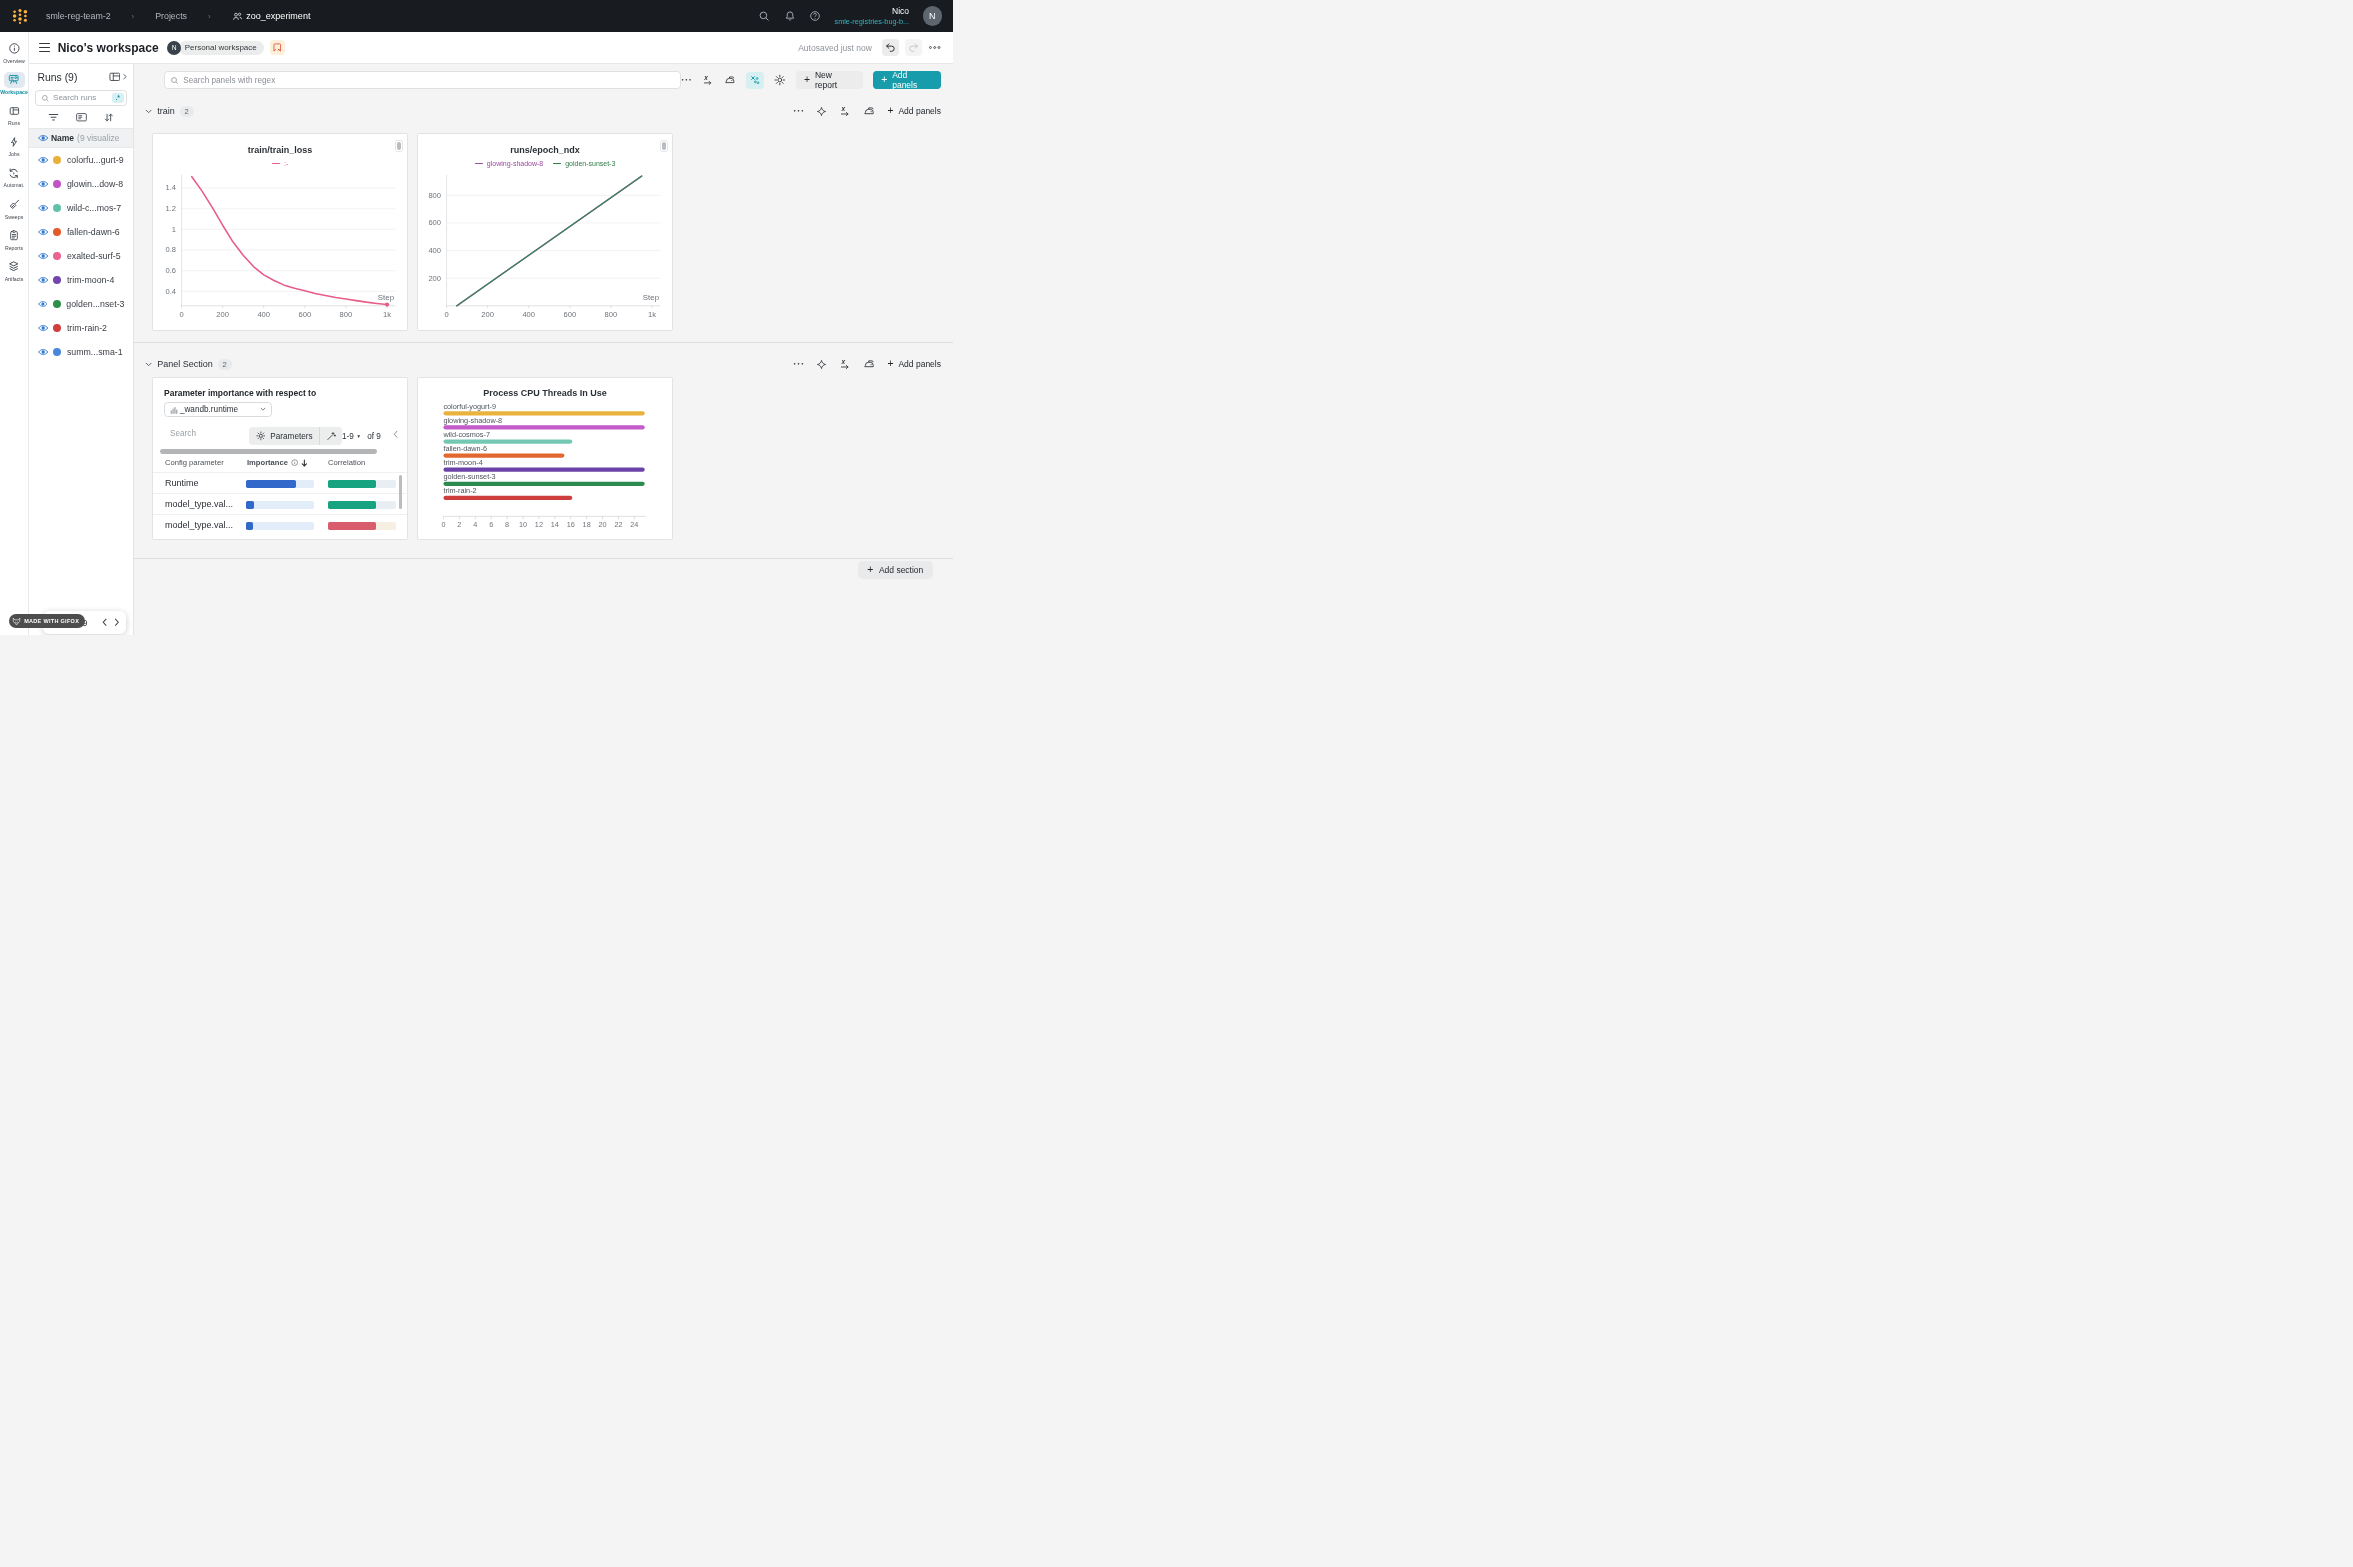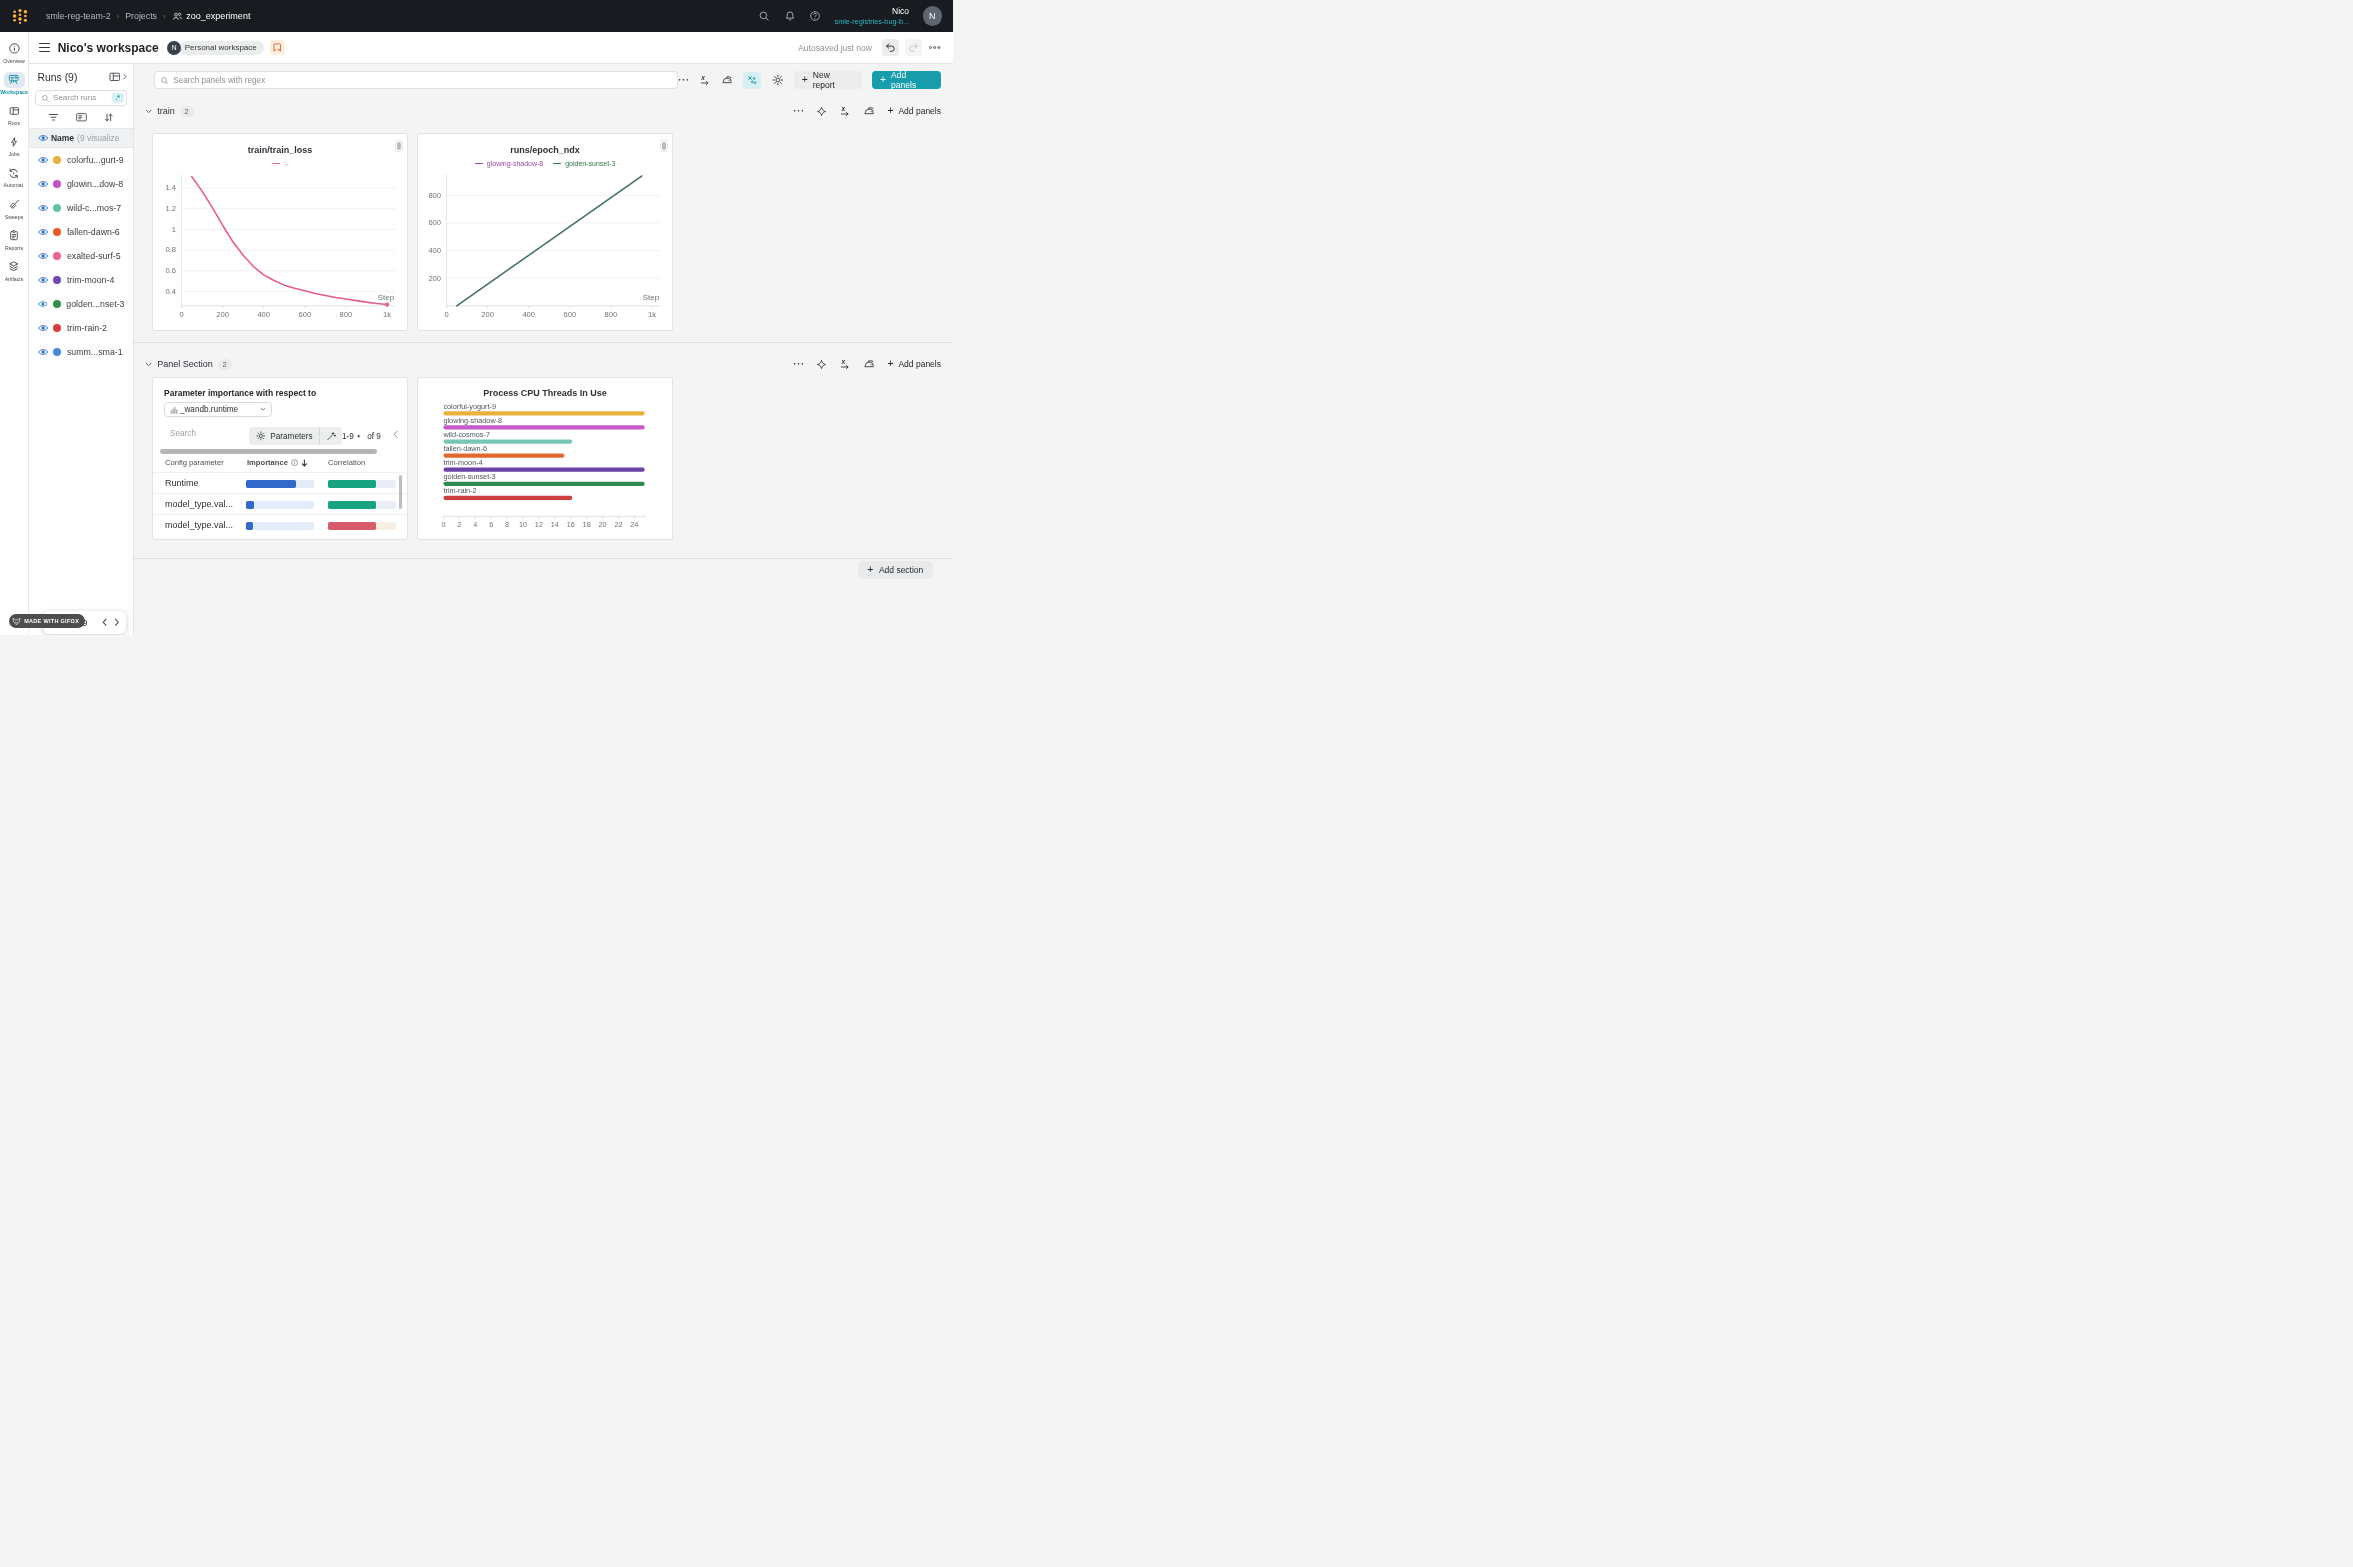--- a/index.html
+++ b/index.html
@@ -5,21 +5,21 @@
   * { margin:0; padding:0; box-sizing:border-box; }
   html,body { width:953px; height:635px; }
   body { position:relative; overflow:hidden; background:#f4f4f5;
          font-family:"Liberation Sans", sans-serif; color:#2b3036; }
   svg text { font-family:"Liberation Sans", sans-serif; }
 
   
   .topbar { position:absolute; top:0; left:0; width:100%; height:32px; background:#181b1f;
             display:flex; align-items:center; padding:0 11px; z-index:30; }
   .logo { width:18px; height:18px; margin-right:17px; }
-  .crumbs { display:flex; align-items:center; gap:6px; font-size:8.8px; color:#b4b9bf; }
+  .crumbs { display:flex; align-items:center; gap:21px; font-size:8.8px; color:#b4b9bf; }
   .crumb-sep { color:#6b7076; font-size:8px; }
   .crumb-proj { color:#fff; font-weight:400; font-size:9px; display:flex; align-items:center; gap:4.3px; }
   .topbar-right { margin-left:auto; display:flex; align-items:center; gap:13.4px; }
   .tb-ico { width:12px; height:12px; display:block; }
   .user-block { text-align:right; line-height:1.25; }
   .user-name { color:#fff; font-size:8.5px; font-weight:400; }
   .user-org { color:#2fb5c4; font-size:7.3px; }
   .avatar { width:19.5px; height:19.5px; border-radius:50%; background:#5d666f; color:#fff;
             display:flex; align-items:center; justify-content:center; font-size:9px; }
 
@@ -71,21 +71,21 @@
   .runs-listheader .nm { font-weight:700; font-size:8.5px; color:#2b3036; }
   .runs-listheader .note { font-size:8.5px; color:#9ba1a7; }
   .run-row { height:24px; display:flex; align-items:center; gap:5.5px; padding:0 8.5px; white-space:nowrap; overflow:hidden; cursor:pointer; }
   .run-dot { width:8px; height:8px; border-radius:50%; flex:none; }
   .run-name { font-size:8.8px; color:#383e45; }
 
   
   .main { position:absolute; top:63px; left:134px; right:0; bottom:0; background:#f4f4f5; overflow:hidden; }
   .toolbar { position:absolute; top:8px; left:19.5px; right:12px; height:18px; display:flex; align-items:center; }
   .panel-search { width:528px; height:17.7px; background:#fff; border:0.6px solid #dfe0e2; border-radius:3.7px;
-                  display:flex; align-items:center; gap:4.3px; padding:0 5.5px; }
+                  display:flex; align-items:center; gap:4.3px; padding:0 5.5px;margin-left:10px; }
   .panel-search input { border:none; outline:none; flex:1; font-size:8.2px; font-family:"Liberation Sans",sans-serif; color:#33383d; }
   .panel-search input::placeholder { color:#8b9097; }
   .tb-group { margin-left:auto; display:flex; align-items:center; gap:10.4px; }
   .chip-ico { width:18px; height:17px; border-radius:3.7px; display:flex; align-items:center; justify-content:center; }
   .chip-ico.active { background:#d6eff1; }
   .btn { height:18px; border-radius:3.7px; display:flex; align-items:center; gap:4.9px; font-size:8.5px; padding:0 8px; cursor:pointer; }
   .btn.gray { background:#ececed; color:#23272c; }
   .btn.teal { background:#169caa; color:#fff; }
   .plus { font-size:10.4px; font-weight:400; line-height:1; }
 

